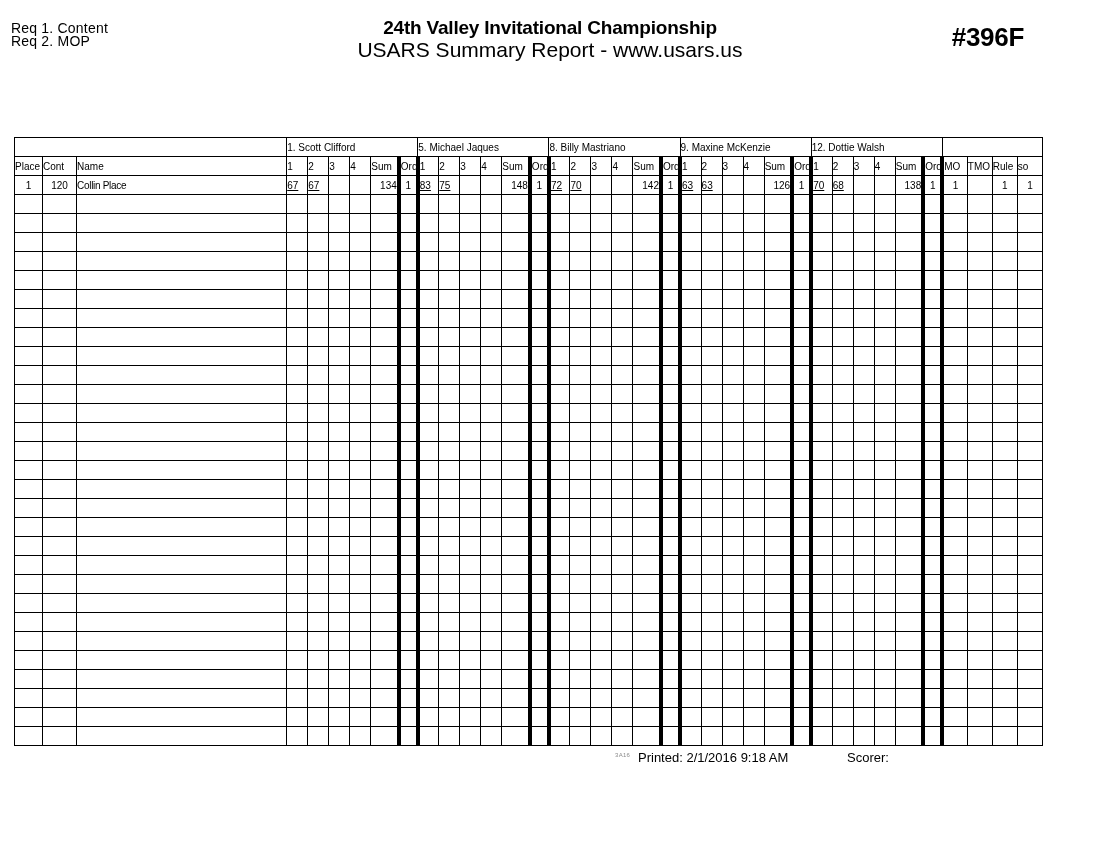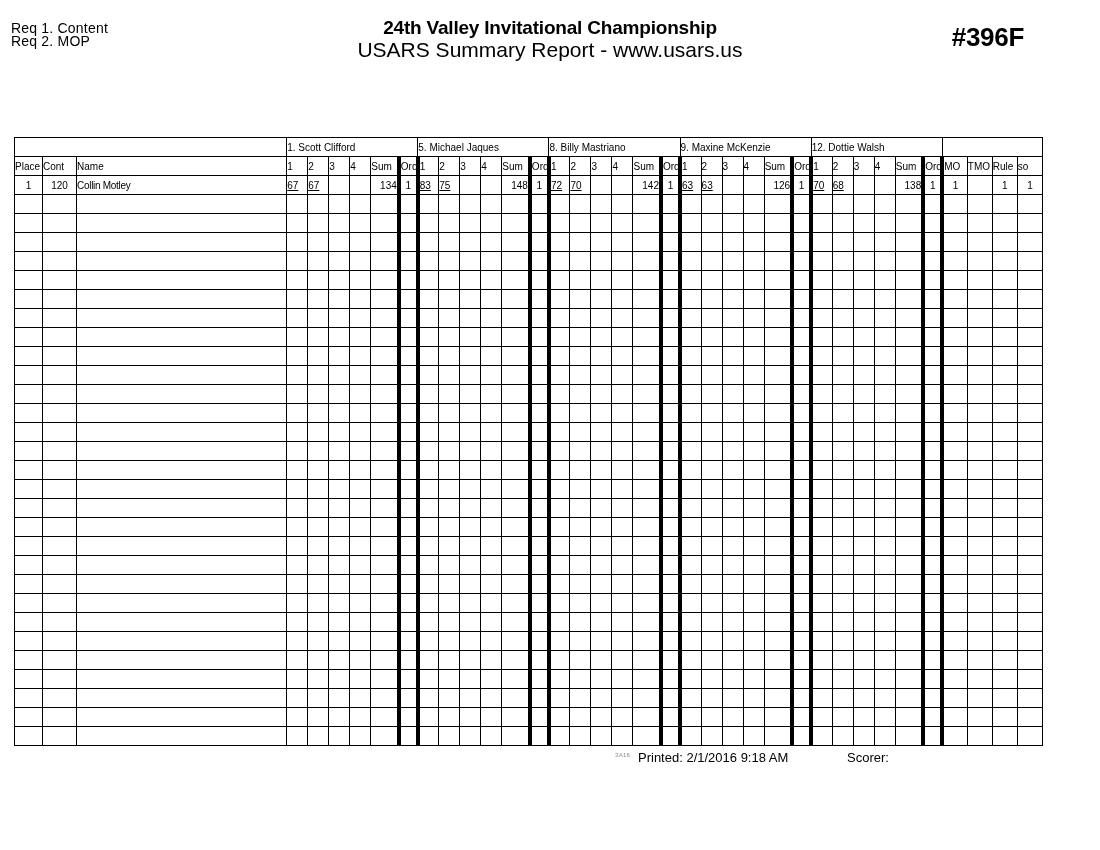--- a/index.html
+++ b/index.html
@@ -284,21 +284,21 @@
         <td>Sum</td>
         <td class="thick-l thick-r">Ord</td>
         <td>MO</td>
         <td>TMO</td>
         <td>Rule</td>
         <td>so</td>
       </tr>
       <tr class="data-row">
         <td>1</td>
         <td>120</td>
-        <td class="c-name">Collin Motley</td>
+        <td class="c-name">Collin Place</td>
         <td class="c-score">67</td>
         <td class="c-score">67</td>
         <td class="c-score"></td>
         <td class="c-score"></td>
         <td class="c-sum">134</td>
         <td class="thick-l thick-r">1</td>
         <td class="c-score">83</td>
         <td class="c-score">75</td>
         <td class="c-score"></td>
         <td class="c-score"></td>

